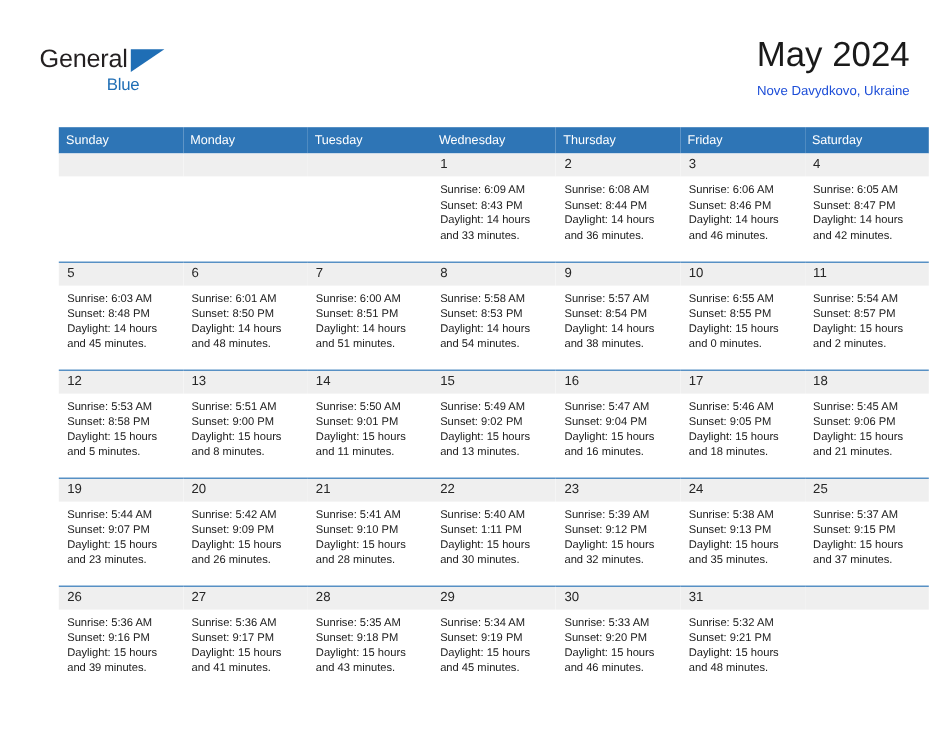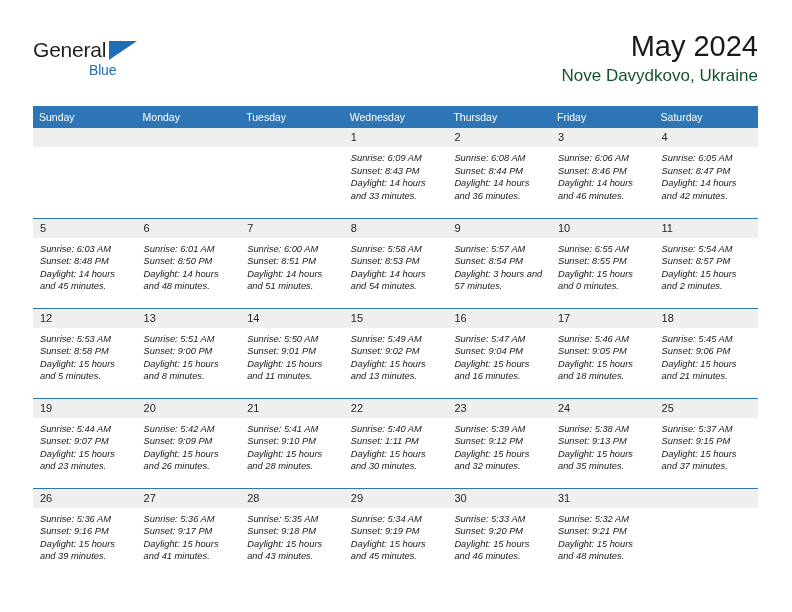--- a/index.html
+++ b/index.html
@@ -67,31 +67,31 @@
     text-align: right;
   }
   .title-main {
     font-size: 29px;
     color: #1a1a1a;
     line-height: 32px;
     font-weight: normal;
     margin: 0;
   }
   .title-sub {
-    font-size: 17px;
-    color: #14532d;
+    font-size: 11px;
+    color: #1d4ed8;
     line-height: 22px;
     margin: 3px 0 0 0;
     font-weight: normal;
   }
 
   
   .calendar {
     position: absolute;
-    left: 33px;
+    left: 49px;
     top: 106px;
     width: 725px;
     border-collapse: collapse;
     table-layout: fixed;
   }
   .calendar th {
     background: #2e75b6;
     color: #ffffff;
     font-size: 10.5px;
     font-weight: normal;
@@ -119,21 +119,20 @@
     line-height: 13px;
   }
   .daynum.empty {
     color: transparent;
   }
   .cellbody {
     padding: 5px 6px 0 7px;
     font-size: 9.3px;
     color: #1a1a1a;
     line-height: 12.6px;
-    font-style: italic;
   }
   .cellbody div { white-space: nowrap; }
   .cellbody .wrap { white-space: normal; }
   tr.week td { border-top: 1.3px solid #2e75b6; }
   tbody tr:first-child td { border-top: none; }
 </style>
 </head>
 <body>
 
 <div class="page">
@@ -266,21 +265,21 @@
             <div>Sunrise: 5:58 AM</div>
             <div>Sunset: 8:53 PM</div>
             <div class="wrap">Daylight: 14 hours and 54 minutes.</div>
           </div>
         </td>
         <td>
           <div class="daynum">9</div>
           <div class="cellbody">
             <div>Sunrise: 5:57 AM</div>
             <div>Sunset: 8:54 PM</div>
-            <div class="wrap">Daylight: 3 hours and 57 minutes.</div>
+            <div class="wrap">Daylight: 14 hours and 38 minutes.</div>
           </div>
         </td>
         <td>
           <div class="daynum">10</div>
           <div class="cellbody">
             <div>Sunrise: 6:55 AM</div>
             <div>Sunset: 8:55 PM</div>
             <div class="wrap">Daylight: 15 hours and 0 minutes.</div>
           </div>
         </td>

